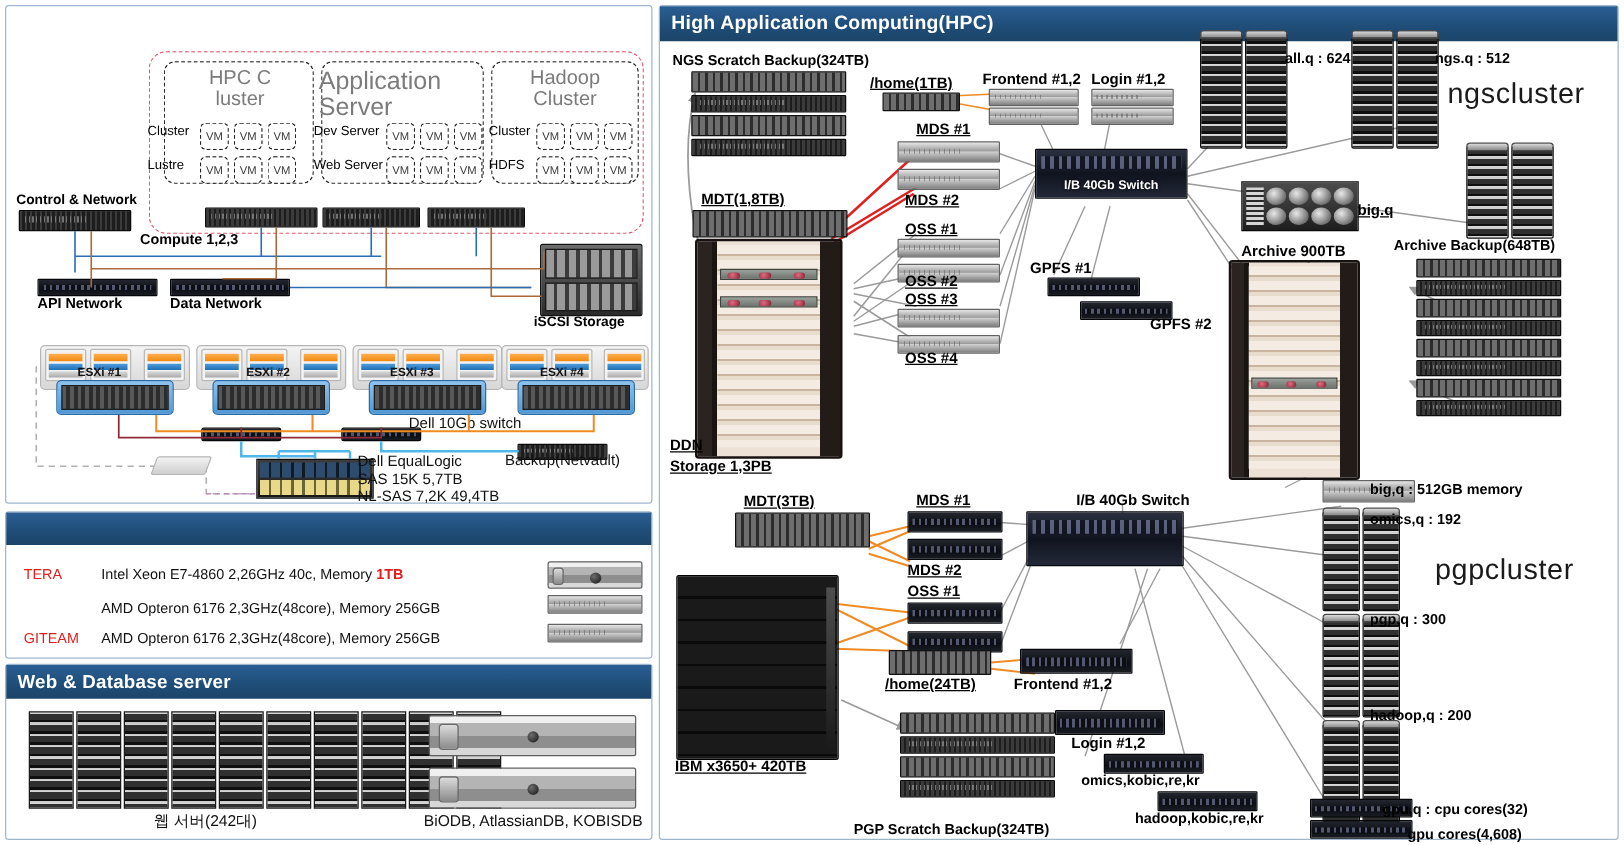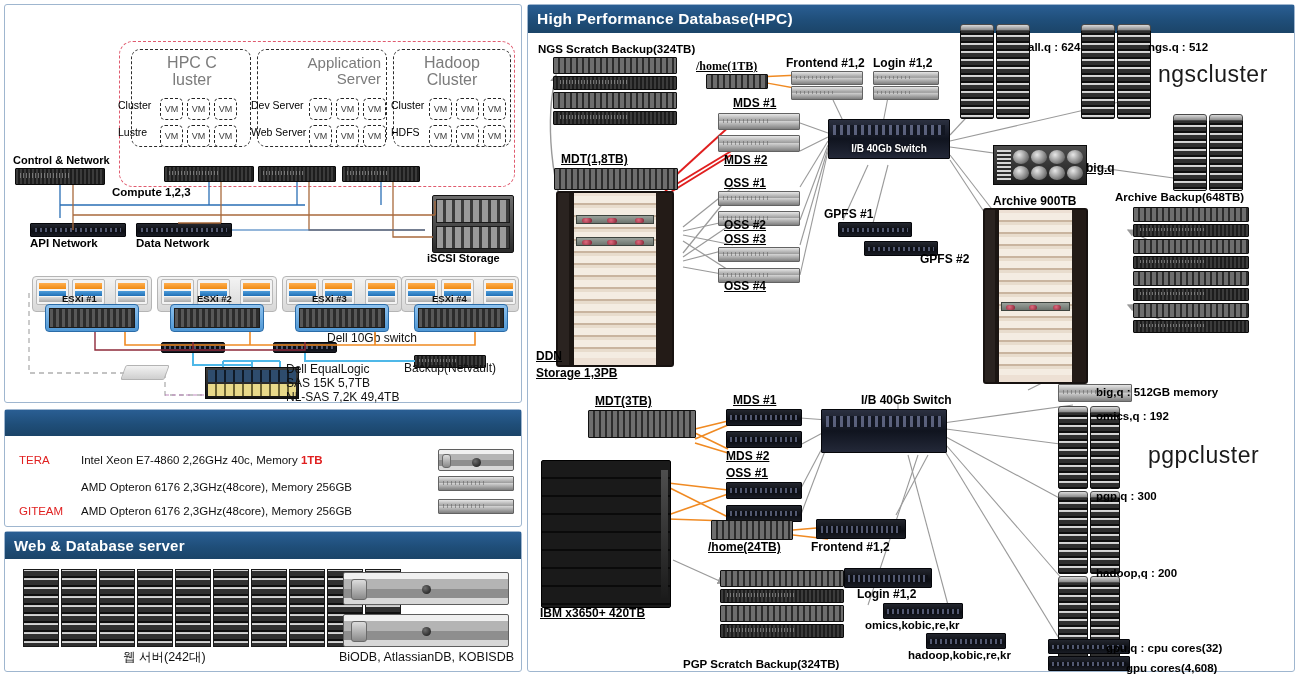--- a/index.html
+++ b/index.html
@@ -289,21 +289,21 @@
   <div class="panel" style="left:4px; top:4px; width:518px; height:399px;">
 
     <div class="dash-red" style="left:114px; top:36px; width:396px; height:146px;"></div>
 
     <div class="dash-blk" style="left:126px; top:44px; width:120px; height:98px;"></div>
     <div class="dash-blk" style="left:252px; top:44px; width:130px; height:98px;"></div>
     <div class="dash-blk" style="left:388px; top:44px; width:118px; height:98px;"></div>
 
     <div class="lbl gray" style="left:152px; top:50px; font-size:16px; text-align:center; width:70px; white-space:pre-line;">HPC C
 luster</div>
-    <div class="lbl gray" style="left:266px; top:50px; font-size:15px; text-align:right; width:110px; white-space:pre-line;">Application
+    <div class="lbl gray" style="left:250px; top:50px; font-size:20px; text-align:left; width:110px; white-space:pre-line;">Application
 Server</div>
     <div class="lbl gray" style="left:404px; top:50px; font-size:16px; text-align:center; width:86px; white-space:pre-line;">Hadoop
 Cluster</div>
 
     <div class="lbl thin" style="left:113px; top:95px; font-size:10.5px;">Cluster</div>
     <div class="lbl thin" style="left:113px; top:122px; font-size:10.5px;">Lustre</div>
     <div class="lbl thin" style="left:246px; top:95px; font-size:10.5px;">Dev Server</div>
     <div class="lbl thin" style="left:246px; top:122px; font-size:10.5px;">Web Server</div>
     <div class="lbl thin" style="left:386px; top:95px; font-size:10.5px;">Cluster</div>
     <div class="lbl thin" style="left:386px; top:122px; font-size:10.5px;">HDFS</div>
@@ -542,21 +542,21 @@
     </div>
     <div class="lbl thin" style="left:118px; top:119px; font-size:12.5px; color:#111;">웹 서버(242대)</div>
 
     <div class="bigsrv" style="left:338px; top:40px; width:166px; height:33px;"></div>
     <div class="bigsrv" style="left:338px; top:82px; width:166px; height:33px;"></div>
     <div class="lbl thin" style="left:334px; top:119px; font-size:12.5px; color:#111;">BiODB,  AtlassianDB, KOBISDB</div>
   </div>
 
   <div class="panel" style="left:527px; top:4px; width:768px; height:668px;">
     <div class="panel-head" style="height:28px; font-size:15.5px;">
-      <span>High Performance Database(HPC)</span>
+      <span>High Application Computing(HPC)</span>
     </div>
 
     <svg class="overlay">
 
       <g stroke="#9a9a9a" stroke-width="1.4" fill="none">
         <path d="M48,230 C20,185 18,110 28,70" marker-end="url(#ar)"></path>
       </g>
       <defs>
         <marker id="ar" markerWidth="7" markerHeight="7" refX="5" refY="3" orient="auto">
           <path d="M0,0 L6,3 L0,6 z" fill="#9a9a9a"></path>
@@ -685,21 +685,21 @@
           <i style="left:40%"></i>
           <i style="left:76%"></i>
         </div>
       <div class="ft" style="left:10%"></div>
         <div class="ft" style="left:44%"></div>
         <div class="ft" style="left:76%"></div>
     </div>
     <div class="lbl u" style="left:8px; top:345px; font-size:12px;">DDN</div>
     <div class="lbl u" style="left:8px; top:362px; font-size:12px;">Storage 1,3PB</div>
 
-    <div class="lbl u" style="left:168px; top:55px; font-size:12px;font-family:Liberation Serif, serif;">/home(1TB)</div>
+    <div class="lbl u" style="left:168px; top:55px; font-size:12px;">/home(1TB)</div>
     <div class="srv disk" style="left:178px; top:69px; width:62px; height:15px;"></div>
 
     <div class="lbl u" style="left:205px; top:92px; font-size:12px;">MDS #1</div>
     <div class="srv lt" style="left:190px; top:108px; width:82px; height:17px;"></div>
     <div class="srv lt" style="left:190px; top:130px; width:82px; height:17px;"></div>
     <div class="lbl u" style="left:196px; top:149px; font-size:12px;">MDS #2</div>
 
     <div class="lbl u" style="left:196px; top:172px; font-size:12px;">OSS #1</div>
     <div class="srv lt" style="left:190px; top:186px; width:82px; height:15px;"></div>
     <div class="srv lt" style="left:190px; top:206px; width:82px; height:15px;"></div>

